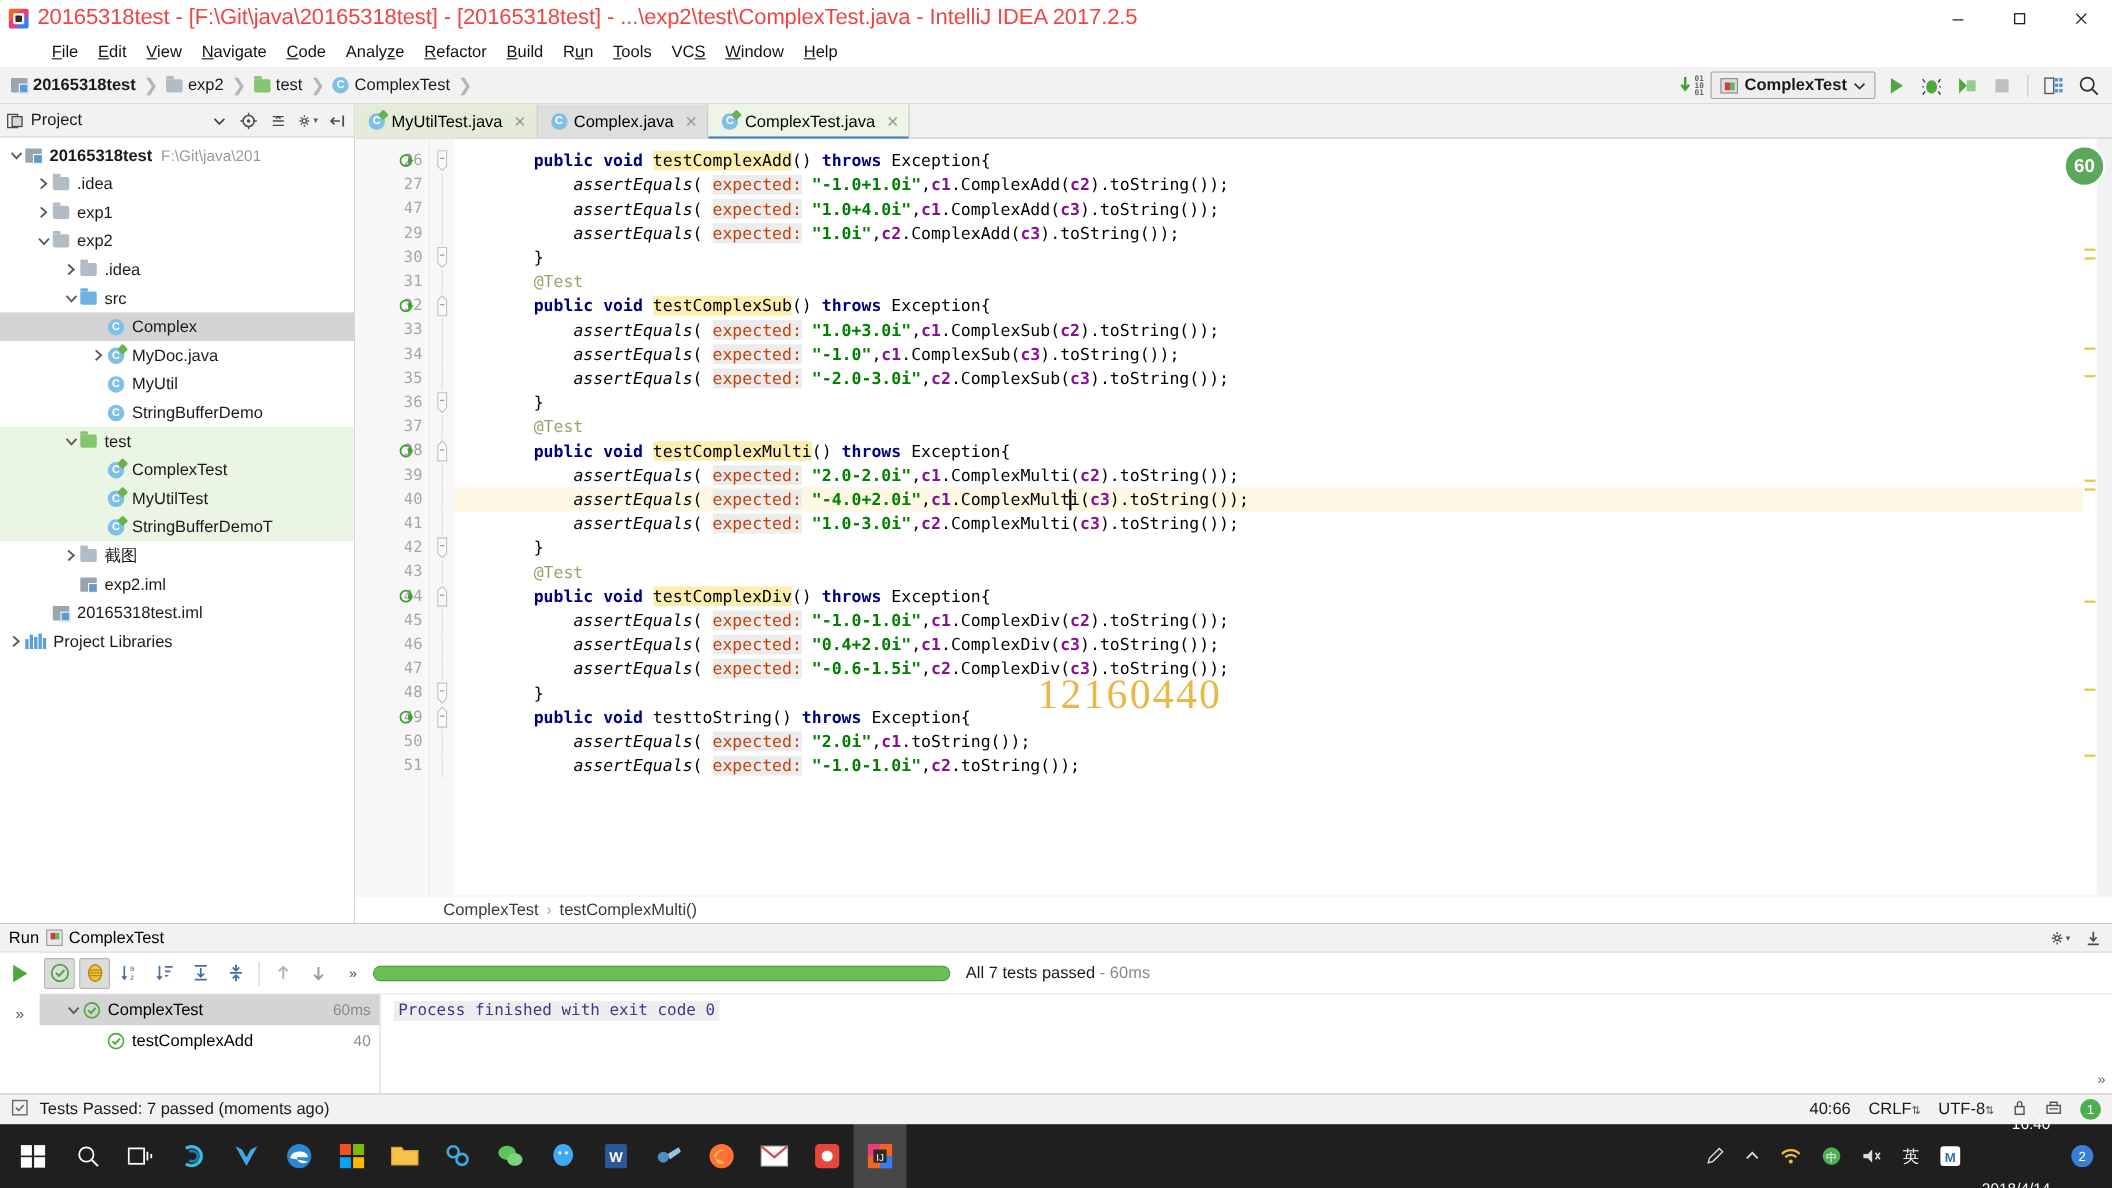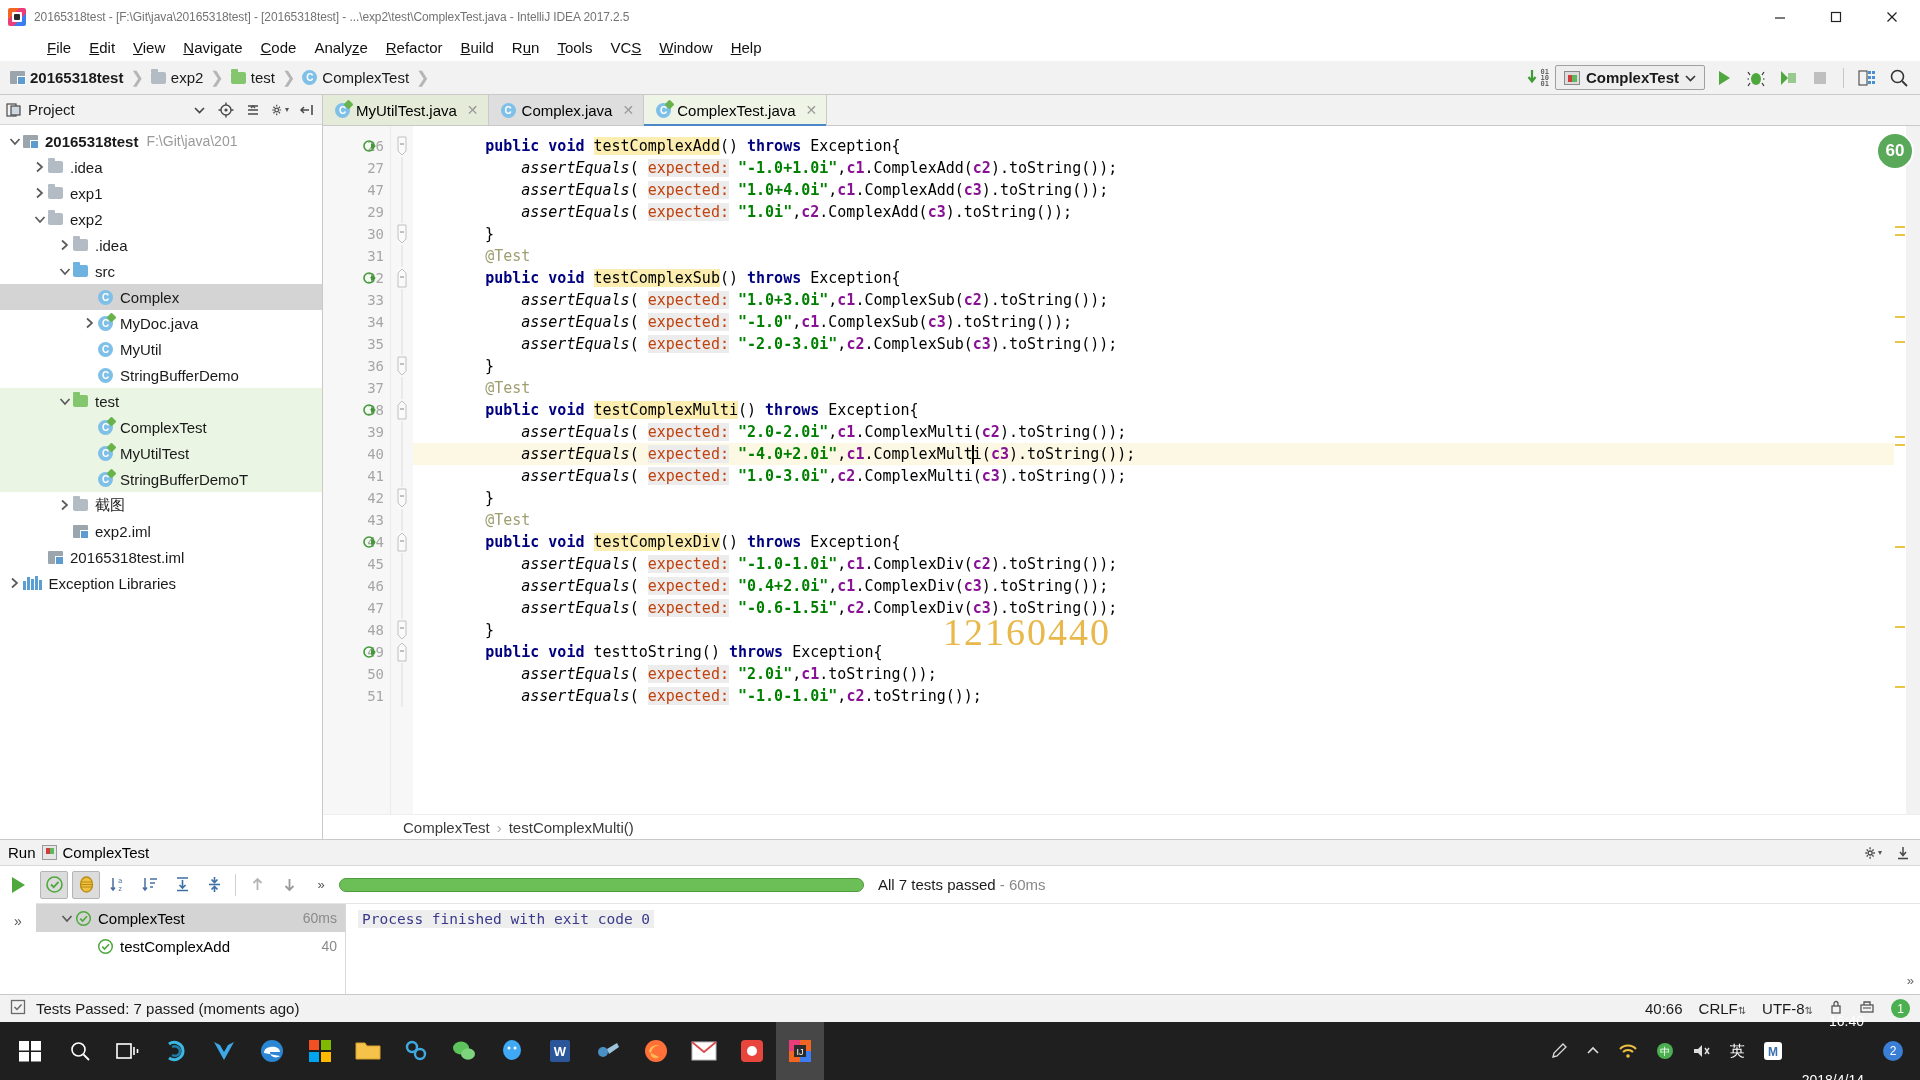--- a/index.html
+++ b/index.html
@@ -25,21 +25,21 @@
     border-radius: 2px;
   }
   .app-icon::after {
     content: ""; position: absolute; left: 4px; top: 4px; width: 10px; height: 10px;
     background: #ffffff; border-radius: 1px;
   }
   .app-icon::before {
     content: ""; position: absolute; left: 6px; top: 6px; width: 6px; height: 6px;
     background: #2b2b2b; border-radius: 1px; z-index: 2;
   }
-  .title-text { font-size: 12px; color: #737373; letter-spacing: -0.1px; white-space: nowrap; text-align: right; }
+  .title-text { font-size: 20px; color: #ef4444; letter-spacing: -0.1px; white-space: nowrap; text-align: right; }
   .win-controls { margin-left: auto; display: flex; height: 34px; }
   .win-btn {
     width: 56px; height: 34px; display: flex; align-items: center; justify-content: center;
     cursor: default;
   }
   .win-btn svg { display: block; }
 
   
   .menubar {
     height: 27px; min-height: 27px; background: #ffffff; display: flex; align-items: center;
@@ -594,21 +594,21 @@
                 <path d="M2 1.5 L7 6 L2 10.5" stroke="#5a5a5a" stroke-width="1.7" fill="none"></path>
               </svg>
             </span>
             <span class="lib-ic">
               <i style="height: 9px;"></i>
               <i style="height: 13px;"></i>
               <i style="height: 11px;"></i>
               <i style="height: 14px;"></i>
               <i style="height: 10px;"></i>
             </span>
-            <span class="tr-label">Exception Libraries</span>
+            <span class="tr-label">Project Libraries</span>
           </div>
         </div>
     </div>
 
     <div class="editor-col">
 
       <div class="tabs" id="editor-tabs">
           <div class="tab t1">
             <span class="cls-ic test">C</span>
             <span>MyUtilTest.java</span>

